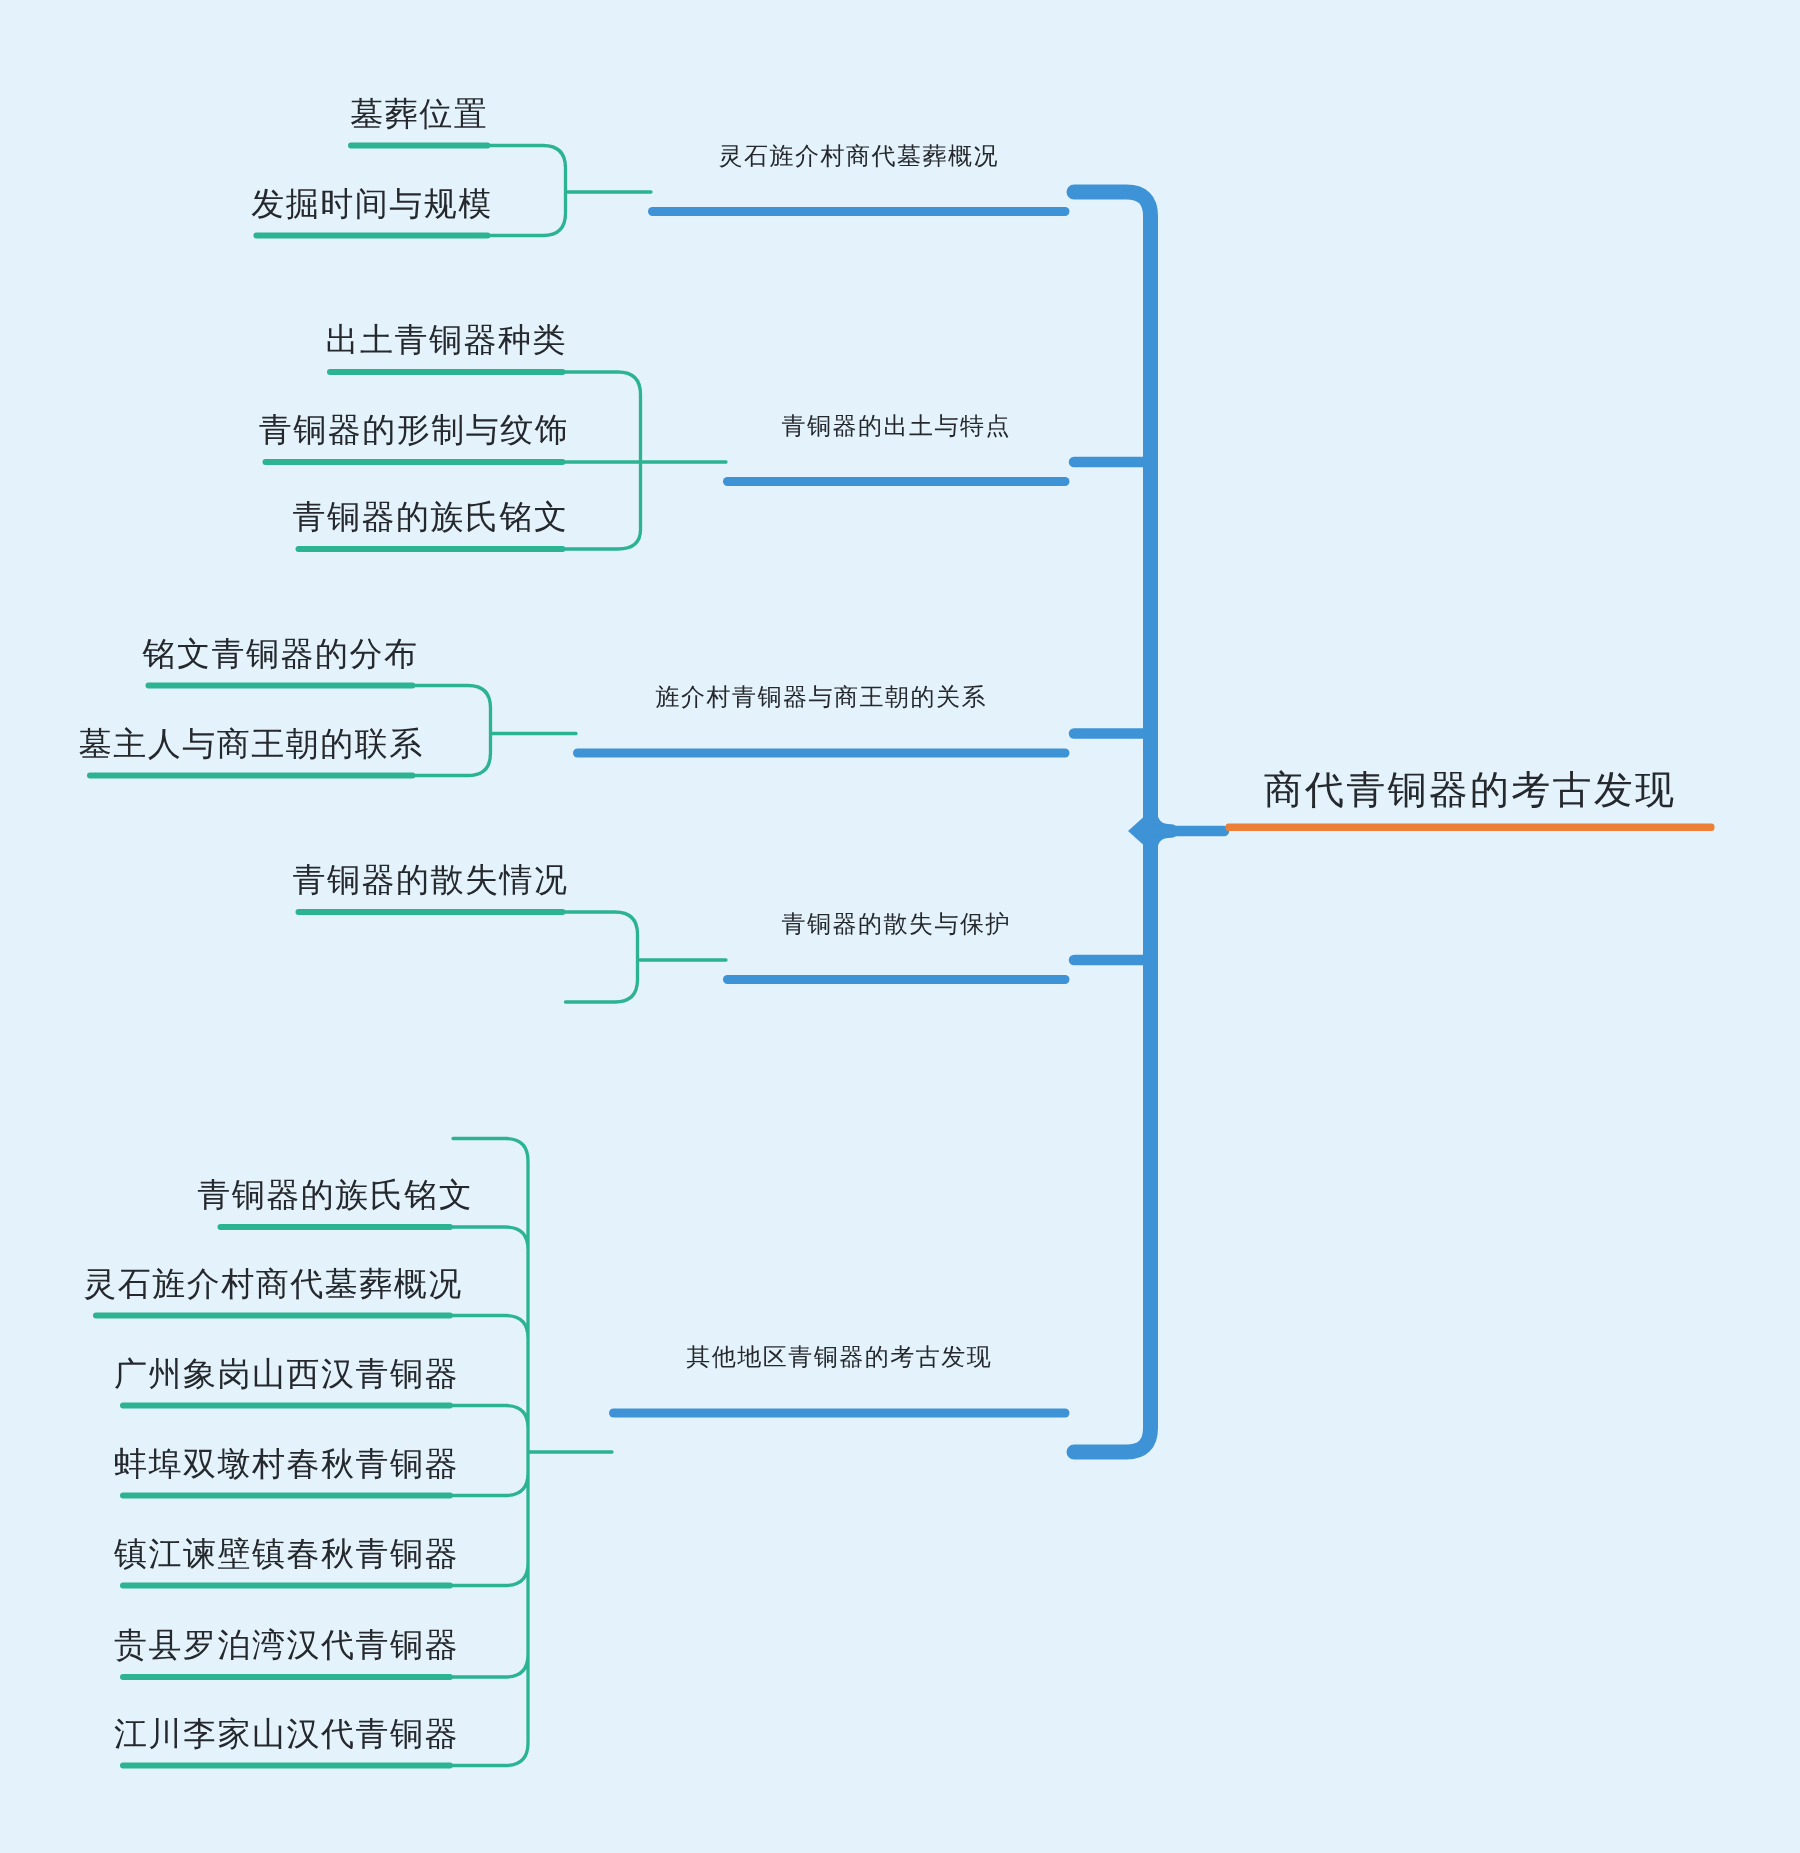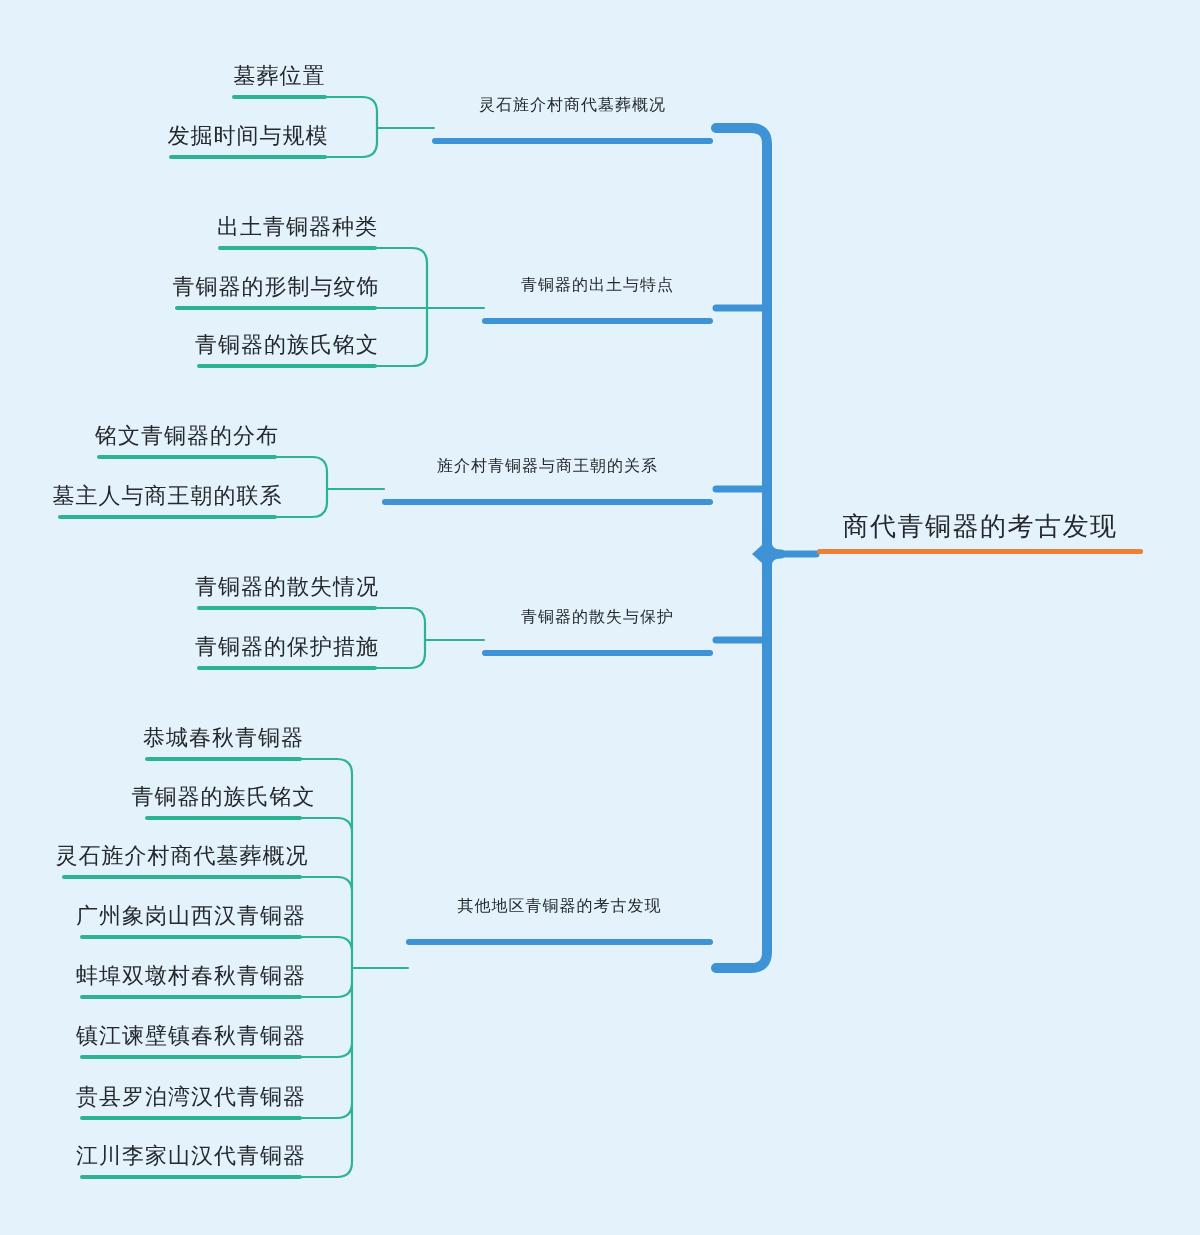--- a/index.html
+++ b/index.html
@@ -105,31 +105,23 @@
   </div>
 
   <div class="node branch" style="left:482px;top:602px;width:231px">
     <span class="label">青铜器的散失与保护</span>
     <span class="underline"></span>
   </div>
   <div class="node child" style="left:197px;top:572px;width:180px">
     <span class="label">青铜器的散失情况</span>
     <span class="underline"></span>
   </div>
-  <div class="node child" style="left:197px;top:632px;width:180px">
-    <span class="label">青铜器的保护措施</span>
-    <span class="underline"></span>
-  </div>
 
   <div class="node branch" style="left:406px;top:891px;width:307px">
     <span class="label">其他地区青铜器的考古发现</span>
-    <span class="underline"></span>
-  </div>
-  <div class="node child" style="left:145px;top:723px;width:157px">
-    <span class="label">恭城春秋青铜器</span>
     <span class="underline"></span>
   </div>
   <div class="node child" style="left:145px;top:782px;width:157px">
     <span class="label">青铜器的族氏铭文</span>
     <span class="underline"></span>
   </div>
   <div class="node child" style="left:62px;top:841px;width:240px">
     <span class="label">灵石旌介村商代墓葬概况</span>
     <span class="underline"></span>
   </div>

